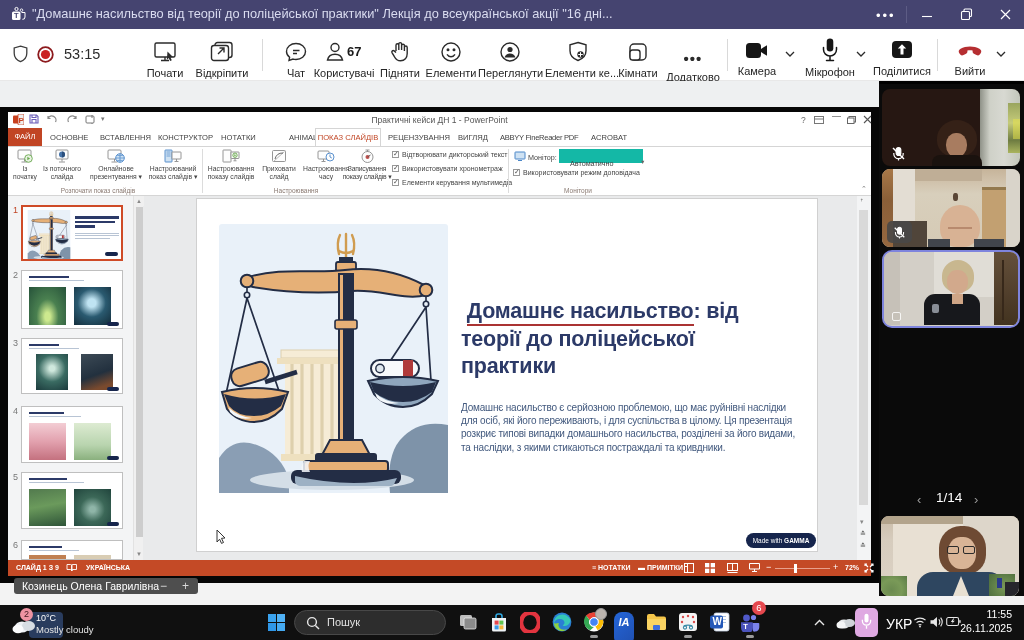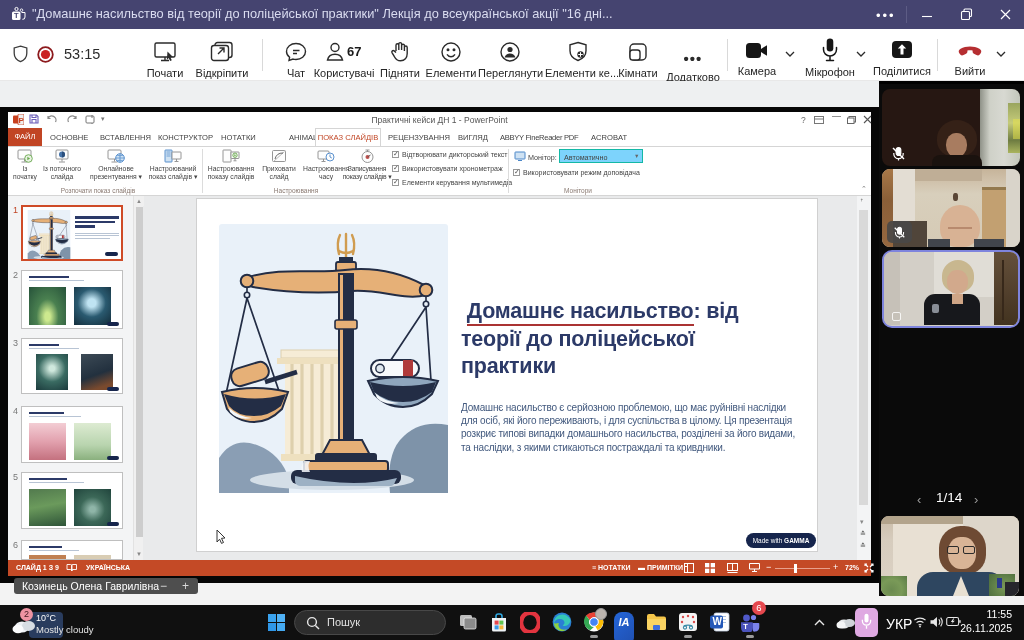--- a/index.html
+++ b/index.html
@@ -324,21 +324,21 @@
       <div class="chk" style="left:384px;top:3px"><span class="cb"></span>Відтворювати дикторський текст</div>
       <div class="chk" style="left:384px;top:17px"><span class="cb"></span>Використовувати хронометраж</div>
       <div class="chk" style="left:384px;top:31px"><span class="cb"></span>Елементи керування мультимедіа</div>
       <div class="rdiv" style="left:500px"></div>
 
       <svg class="abs" style="left:506px;top:4px" width="12" height="10" viewBox="0 0 12 10">
         <rect x="1" y="1" width="10" height="7" rx="0.5" fill="#cfe2f3" stroke="#4a86c8"></rect>
         <path d="M4 9.5h4" stroke="#4a86c8"></path>
       </svg>
       <div class="abs" style="left:520px;top:6px;font-size:7.2px">Монітор:</div>
-      <div class="abs" style="left:551px;top:2px;width:84px;height:14px;border:1px solid #14b8a6;background:#7dd3fc">
+      <div class="abs" style="left:551px;top:2px;width:84px;height:14px;border:7px solid #14b8a6;background:#f9a8d4">
         <div class="abs" style="left:4px;top:3px;font-size:7.2px">Автоматично</div>
         <div class="abs" style="left:74px;top:3px;font-size:5.5px;color:#666">▼</div>
       </div>
       <div class="chk" style="left:505px;top:21px"><span class="cb"></span>Використовувати режим доповідача</div>
       <div class="glabel" style="left:20px;width:140px">Розпочати показ слайдів</div>
       <div class="glabel" style="left:228px;width:120px">Настроювання</div>
       <div class="glabel" style="left:520px;width:100px">Монітори</div>
       <div class="abs" style="left:853px;top:38px;color:#777;font-size:7px">⌃</div>
     </div>
 

